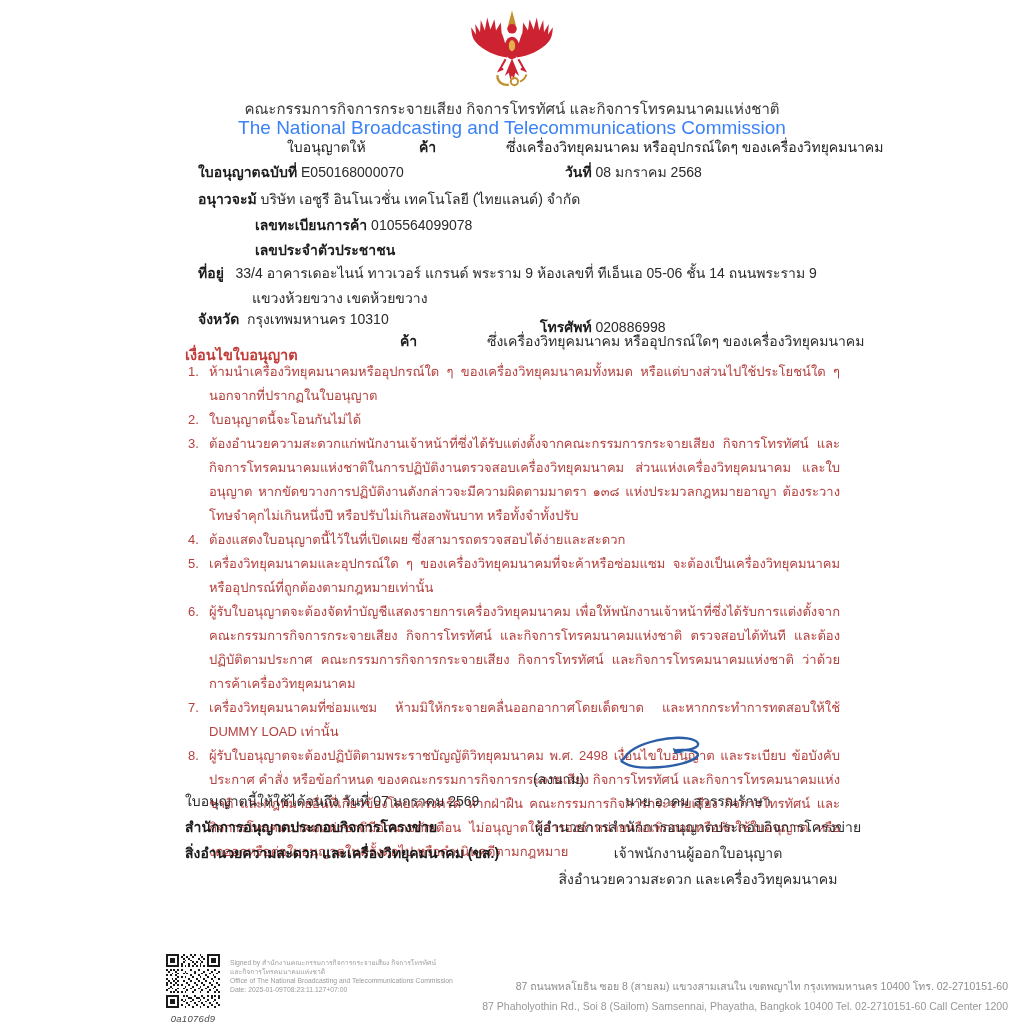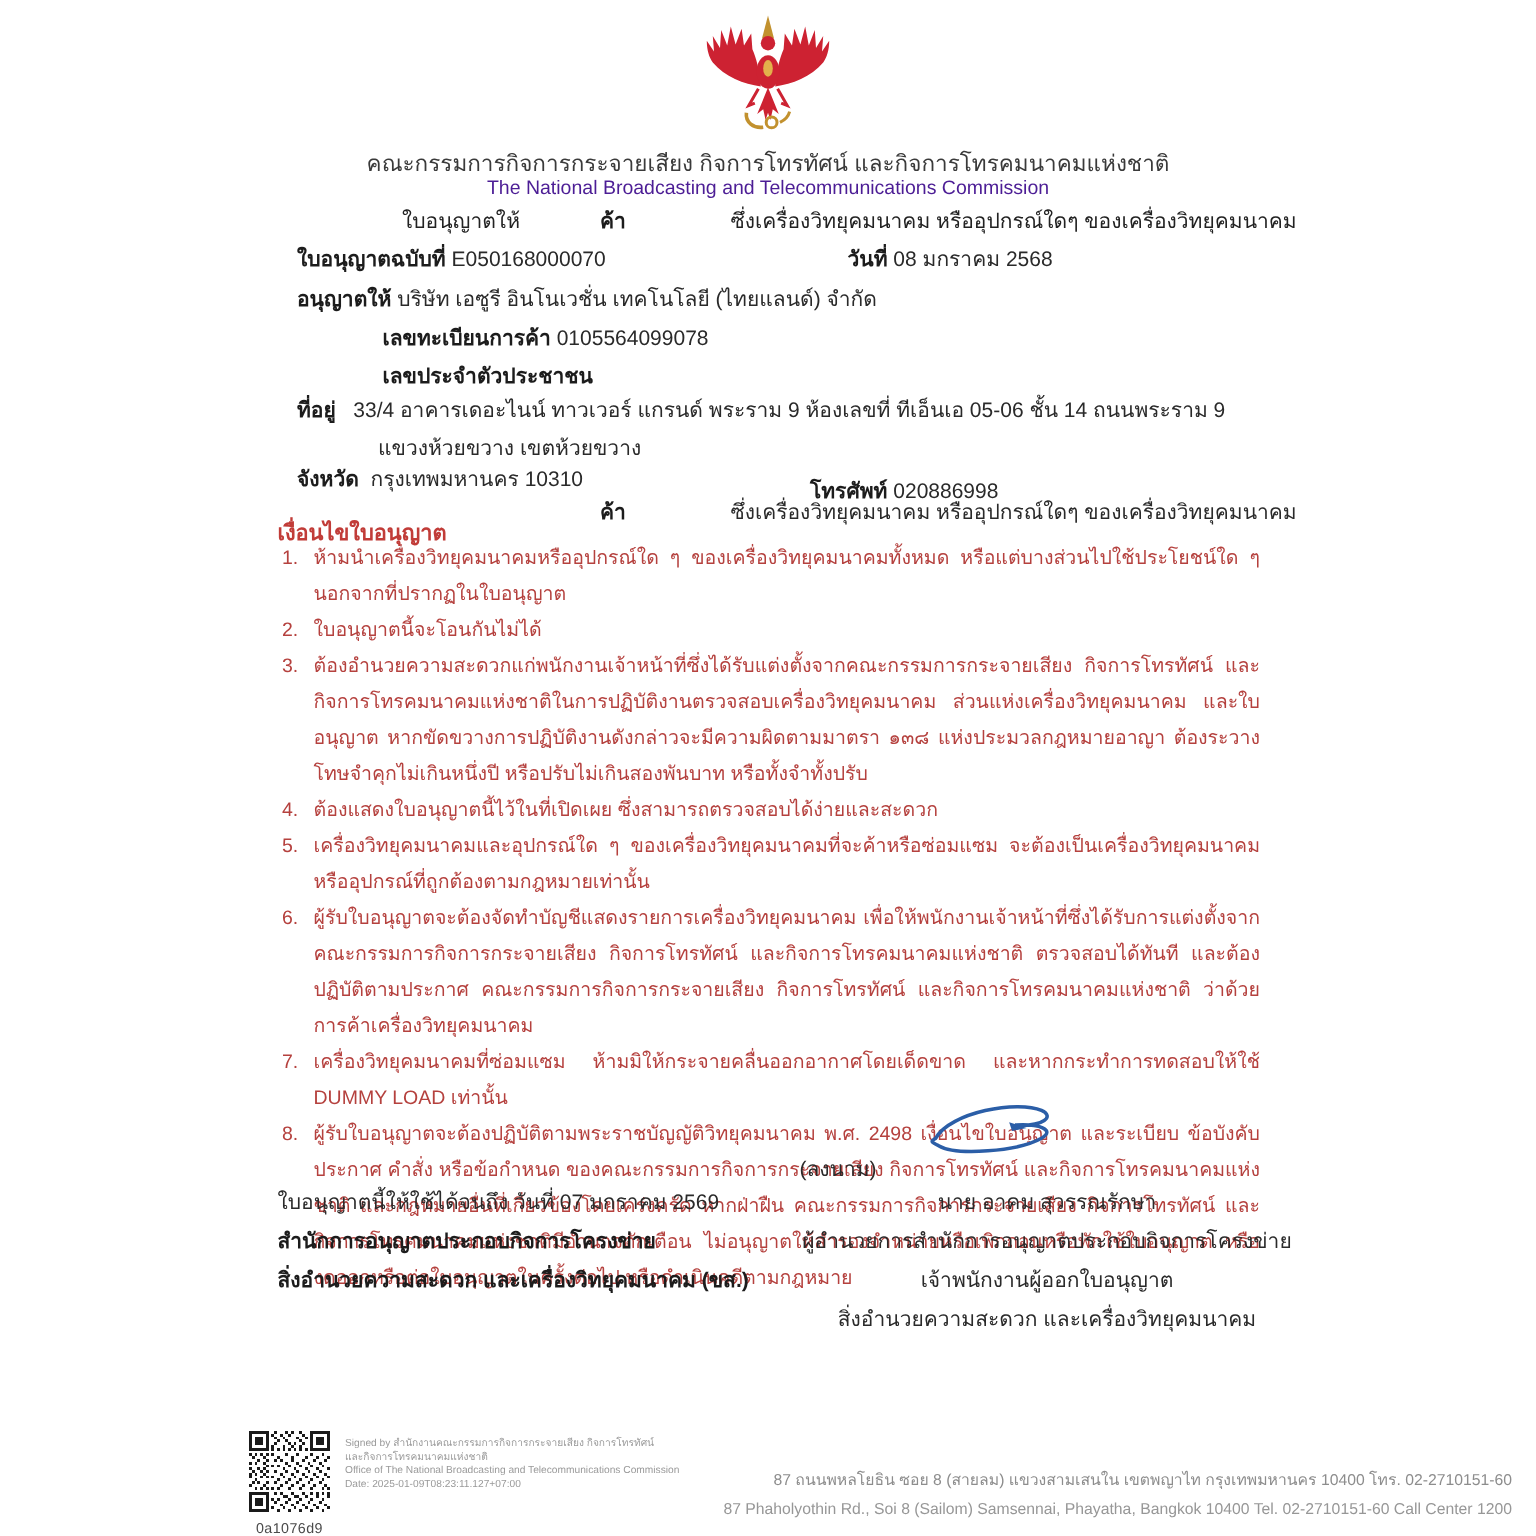--- a/index.html
+++ b/index.html
@@ -4,38 +4,38 @@
 <style>
   html,body{margin:0;padding:0;background:#e9e9e9;}
   .page{
     position:relative;width:1024px;height:1024px;background:#ffffff;
     font-family:"Liberation Sans",sans-serif;color:#222;overflow:hidden;
     margin:0 auto;
   }
   .abs{position:absolute;}
   .center{text-align:center;width:1024px;left:0;}
   .org-th{top:97px;font-size:15px;color:#3a3a3a;}
-  .org-en{top:117px;font-size:13px;color:#4c1d95;}
-  .intro{top:136px;font-size:14px;}
+  .org-en{top:117px;font-size:19px;color:#3b82f6;}
+  .intro{top:136px;font-size:14px;margin-left:19px;}
   .lbl{font-weight:700;color:#1c1c1c;}
   .val{font-weight:400;color:#2a2a2a;}
   .row{font-size:14px;white-space:nowrap;}
   .cond-title{top:343px;left:185px;font-size:14.5px;font-weight:700;color:#c13c38;}
   .cond-list{top:360px;left:188px;width:652px;}
   .cond-item{display:flex;font-size:13px;line-height:24px;color:#b5413e;}
   .cond-num{flex:0 0 16px;}
   .cond-text{flex:1;text-align:justify;padding-left:5px;}
   .sig-label{top:768px;left:533px;font-size:14px;color:#2a2a2a;}
   .signer{top:790px;left:520px;width:356px;text-align:center;font-size:14px;color:#2a2a2a;}
   .signer div{height:26px;}
   .left-bottom{top:790px;left:185px;font-size:14px;color:#2a2a2a;}
   .left-bottom div{height:26px;}
   .bold-line{font-weight:700;color:#1c1c1c;}
   .qr-wrap{top:954px;left:166px;width:54px;text-align:center;}
-  .qr-code-text{font-size:9.5px;color:#4a4a4a;margin-top:1px;letter-spacing:.3px;}
+  .qr-code-text{font-size:9.5px;color:#4a4a4a;margin-top:1px;letter-spacing:.3px;font-style:italic;}
   .signedby{top:958px;left:230px;font-size:6.8px;line-height:9px;color:#9a9a9a;}
   .addr{right:16px;text-align:right;font-size:10.5px;color:#8d8d8d;white-space:nowrap;}
   .addr-th{top:978px;}
   .addr-en{top:1000px;color:#979797;}
 </style>
 </head>
 <body>
 
 <div class="page">
 
@@ -65,21 +65,21 @@
   <div class="abs row" style="left:198px;top:161px;">
     <span class="lbl">ใบอนุญาตฉบับที่</span>
     <span class="val">E050168000070</span>
   </div>
   <div class="abs row" style="left:565px;top:161px;">
     <span class="lbl">วันที่</span>
     <span class="val">08 มกราคม 2568</span>
   </div>
 
   <div class="abs row" style="left:198px;top:188px;">
-    <span class="lbl">อนุญาตให้</span>
+    <span class="lbl">อนุาวจะม้</span>
     <span class="val">บริษัท เอซูรี อินโนเวชั่น เทคโนโลยี (ไทยแลนด์) จำกัด</span>
   </div>
   <div class="abs row" style="left:255px;top:214px;">
     <span class="lbl">เลขทะเบียนการค้า</span>
     <span class="val">0105564099078</span>
   </div>
   <div class="abs row" style="left:255px;top:239px;">
     <span class="lbl">เลขประจำตัวประชาชน</span>
   </div>
 

